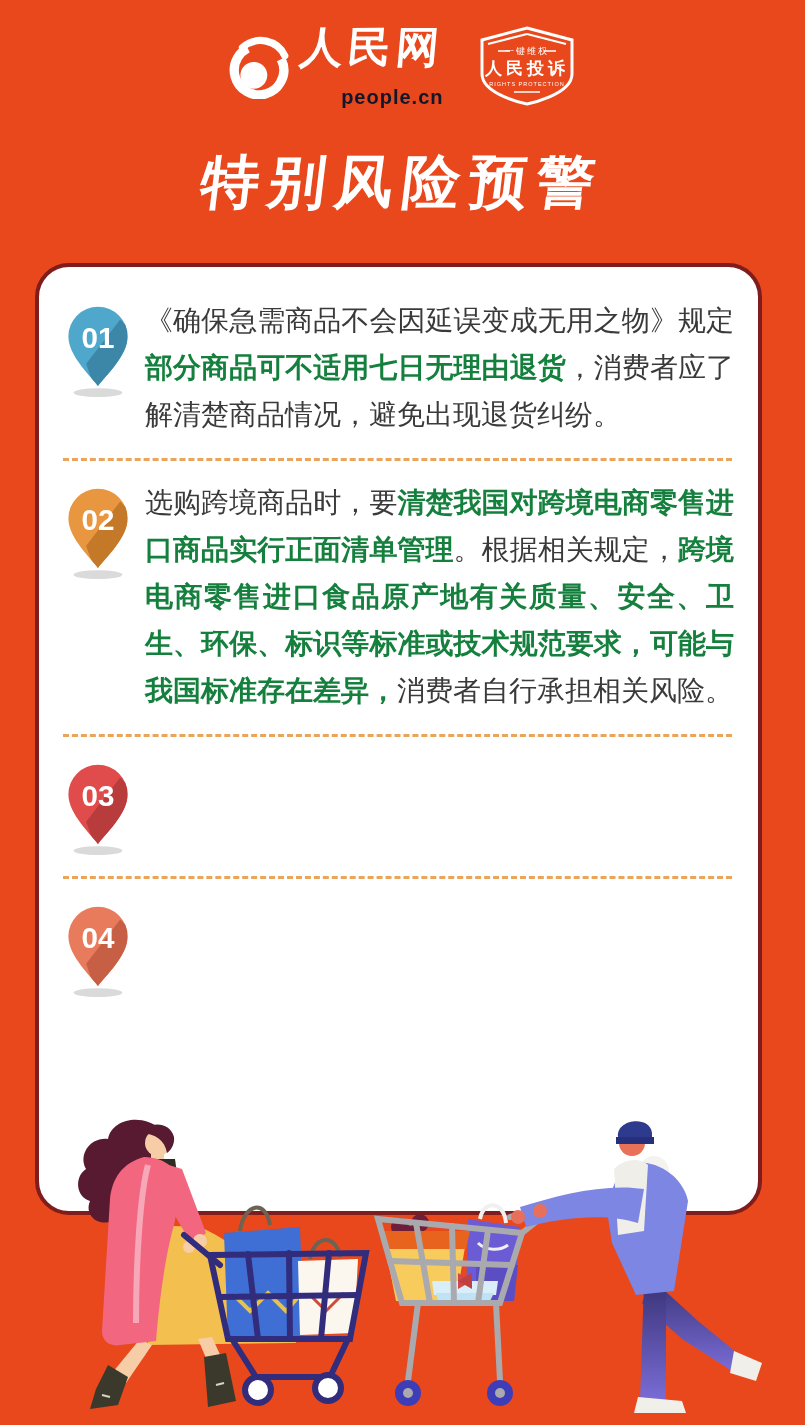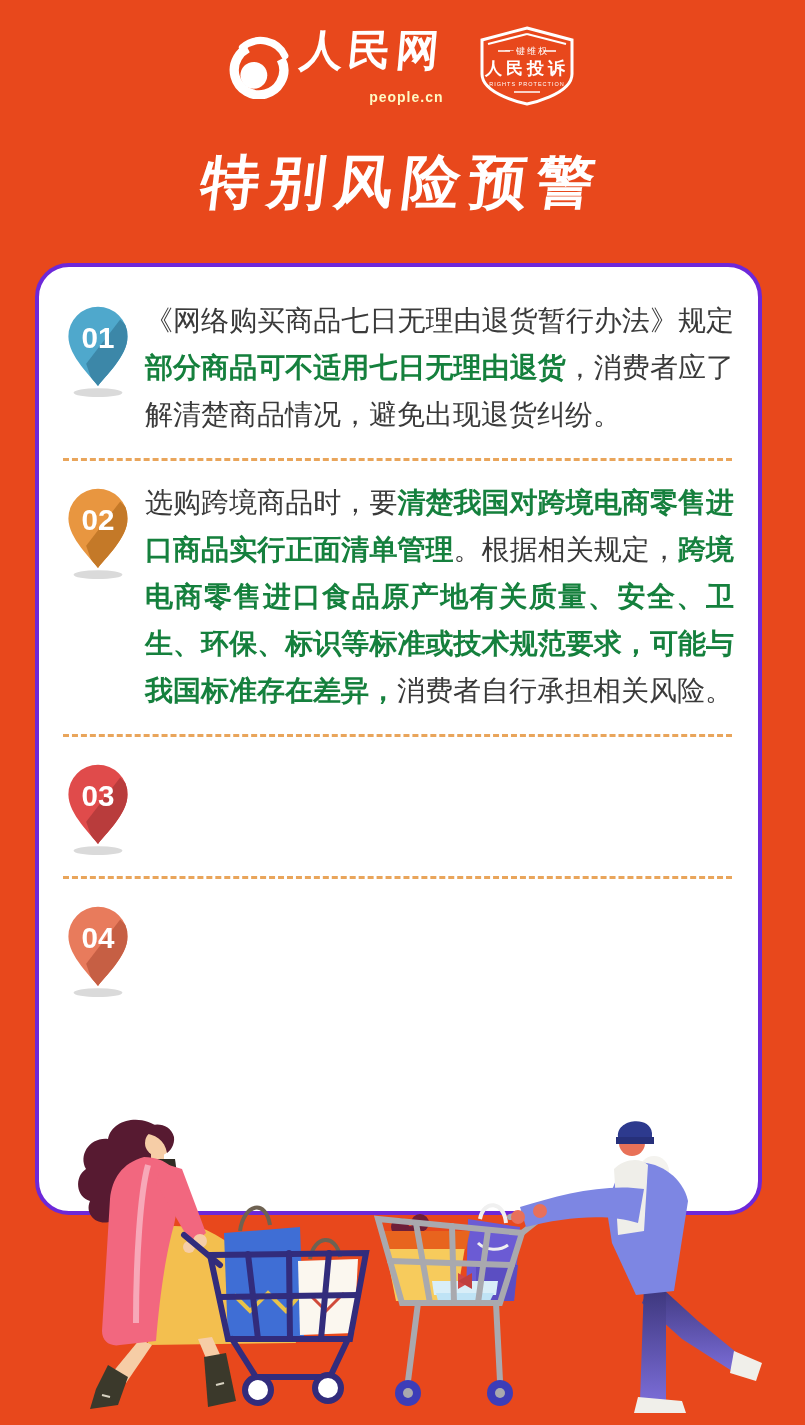--- a/index.html
+++ b/index.html
@@ -14,31 +14,31 @@
     position:absolute;top:24px;left:0;right:0;
     display:flex;justify-content:center;align-items:center;gap:30px;
   }
   .brand{display:flex;align-items:center;gap:8px;}
   .brand-globe{width:66px;height:66px;}
   .brand-text{display:flex;flex-direction:column;align-items:flex-end;}
   .brand-cn{
     color:#fff;font-size:43px;font-weight:bold;letter-spacing:5px;
     transform:skewX(-5deg);line-height:1;
   }
-  .brand-en{color:#fef9c3;font-size:14px;font-weight:bold;letter-spacing:1px;margin-top:18px;line-height:1;}
+  .brand-en{color:#0f172a;font-size:20px;font-weight:bold;letter-spacing:1px;margin-top:18px;line-height:1;}
   .badge{width:106px;height:84px;}
   .title{
     position:absolute;top:146px;left:0;right:0;margin:0;
     text-align:center;color:#fff;font-size:58px;font-weight:800;
     letter-spacing:9px;transform:skewX(-7deg);line-height:1.25;
   }
   
   .card{
     position:absolute;left:35px;top:263px;width:727px;height:952px;
-    background:#fff;border:4px solid #6d28d9;border-radius:34px;
+    background:#fff;border:4px solid #7f1d1d;border-radius:34px;
     box-sizing:border-box;padding:30px 24px 0 22px;
   }
   .item{display:flex;align-items:flex-start;gap:10px;}
   .pin-wrap{flex:0 0 74px;padding-top:6px;}
   .pin{width:74px;height:95px;display:block;}
   .pin-number{font-family:"Liberation Sans",sans-serif;font-weight:bold;font-size:40px;fill:#fff;}
   .item-text{
     margin:0;flex:1;font-size:28px;line-height:1.68;color:#3a3a3a;
     text-align:justify;
   }
@@ -88,21 +88,21 @@
         <svg class="pin" viewBox="0 0 100 128">
           <ellipse cx="50" cy="121" rx="33" ry="6" fill="#DADADA"></ellipse>
           <clipPath id="pinclip">
             <path d="M50,112 C42,100 10,72 10,45 A40,40 0 1 1 90,45 C90,72 58,100 50,112 Z"></path>
           </clipPath>
           <path d="M50,112 C42,100 10,72 10,45 A40,40 0 1 1 90,45 C90,72 58,100 50,112 Z" fill="#4FA8CC"></path>
           <path clip-path="url(#pinclip)" d="M34,82 L80,22 L100,42 L100,128 L50,128 Z" fill="#3C87A8"></path>
           <text class="pin-number" x="50" y="60" text-anchor="middle">01</text>
         </svg>
       </div>
-      <p class="item-text"><span class="seg">《网络购买商品七日无理由退货暂行办法》规定</span><span class="seg bold">部分商品可不适用七日无理由退货</span><span class="seg">，消费者应了解清楚商品情况，避免出现退货纠纷。</span></p>
+      <p class="item-text"><span class="seg">《确保急需商品不会因延误变成无用之物》规定</span><span class="seg bold">部分商品可不适用七日无理由退货</span><span class="seg">，消费者应了解清楚商品情况，避免出现退货纠纷。</span></p>
     </div>
   <div class="divider"></div>
     <div class="item">
       <div class="pin-wrap">
         <svg class="pin" viewBox="0 0 100 128">
           <ellipse cx="50" cy="121" rx="33" ry="6" fill="#DADADA"></ellipse>
           <clipPath id="pinclip">
             <path d="M50,112 C42,100 10,72 10,45 A40,40 0 1 1 90,45 C90,72 58,100 50,112 Z"></path>
           </clipPath>
           <path d="M50,112 C42,100 10,72 10,45 A40,40 0 1 1 90,45 C90,72 58,100 50,112 Z" fill="#E89640"></path>

